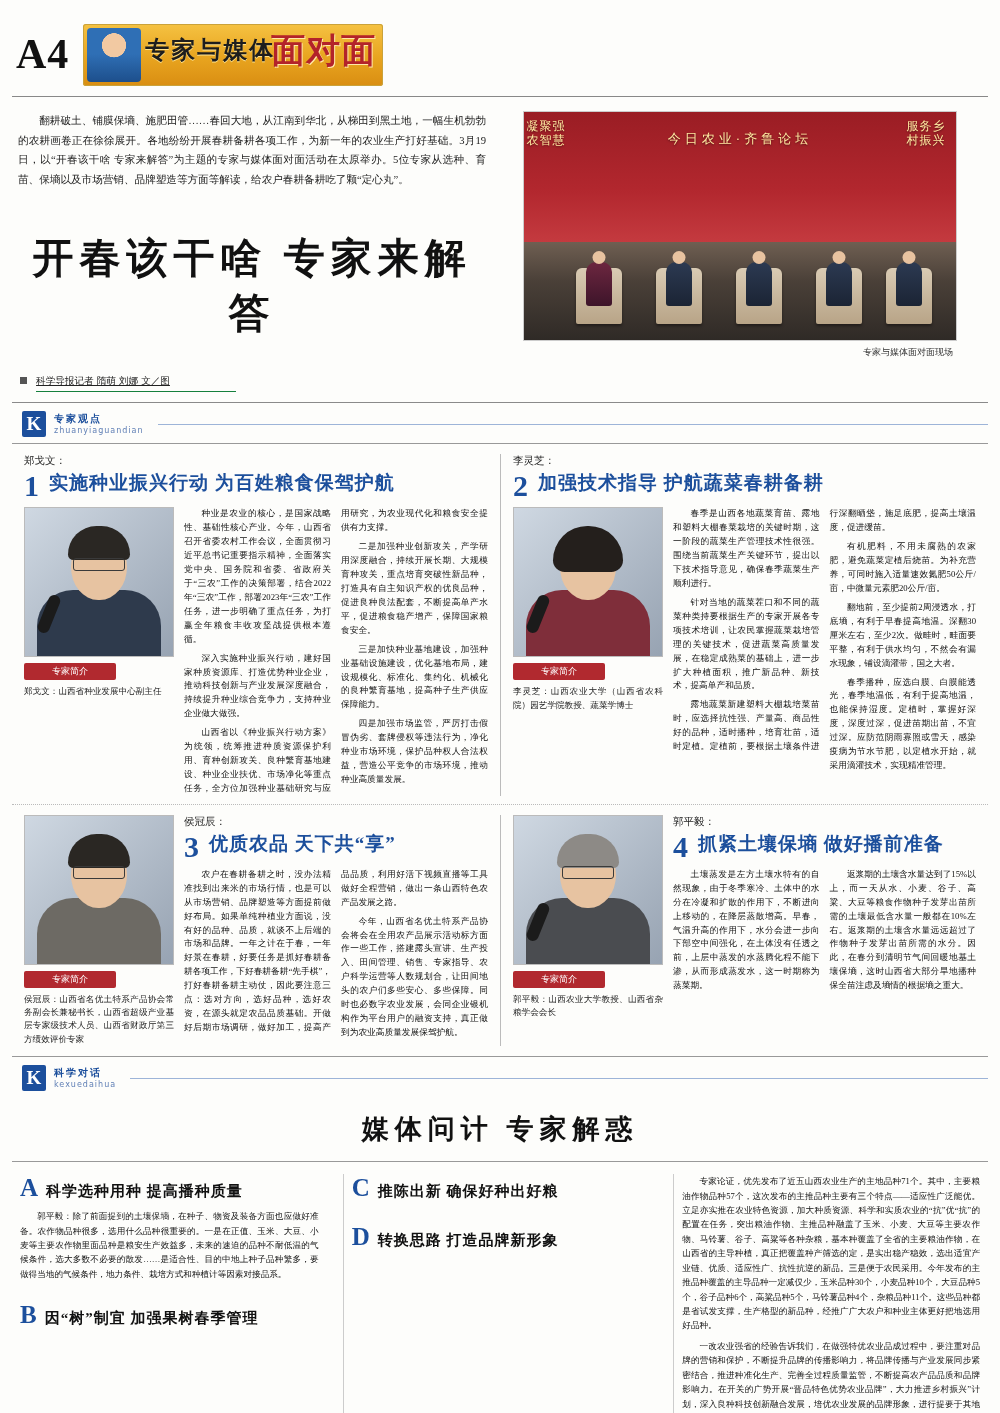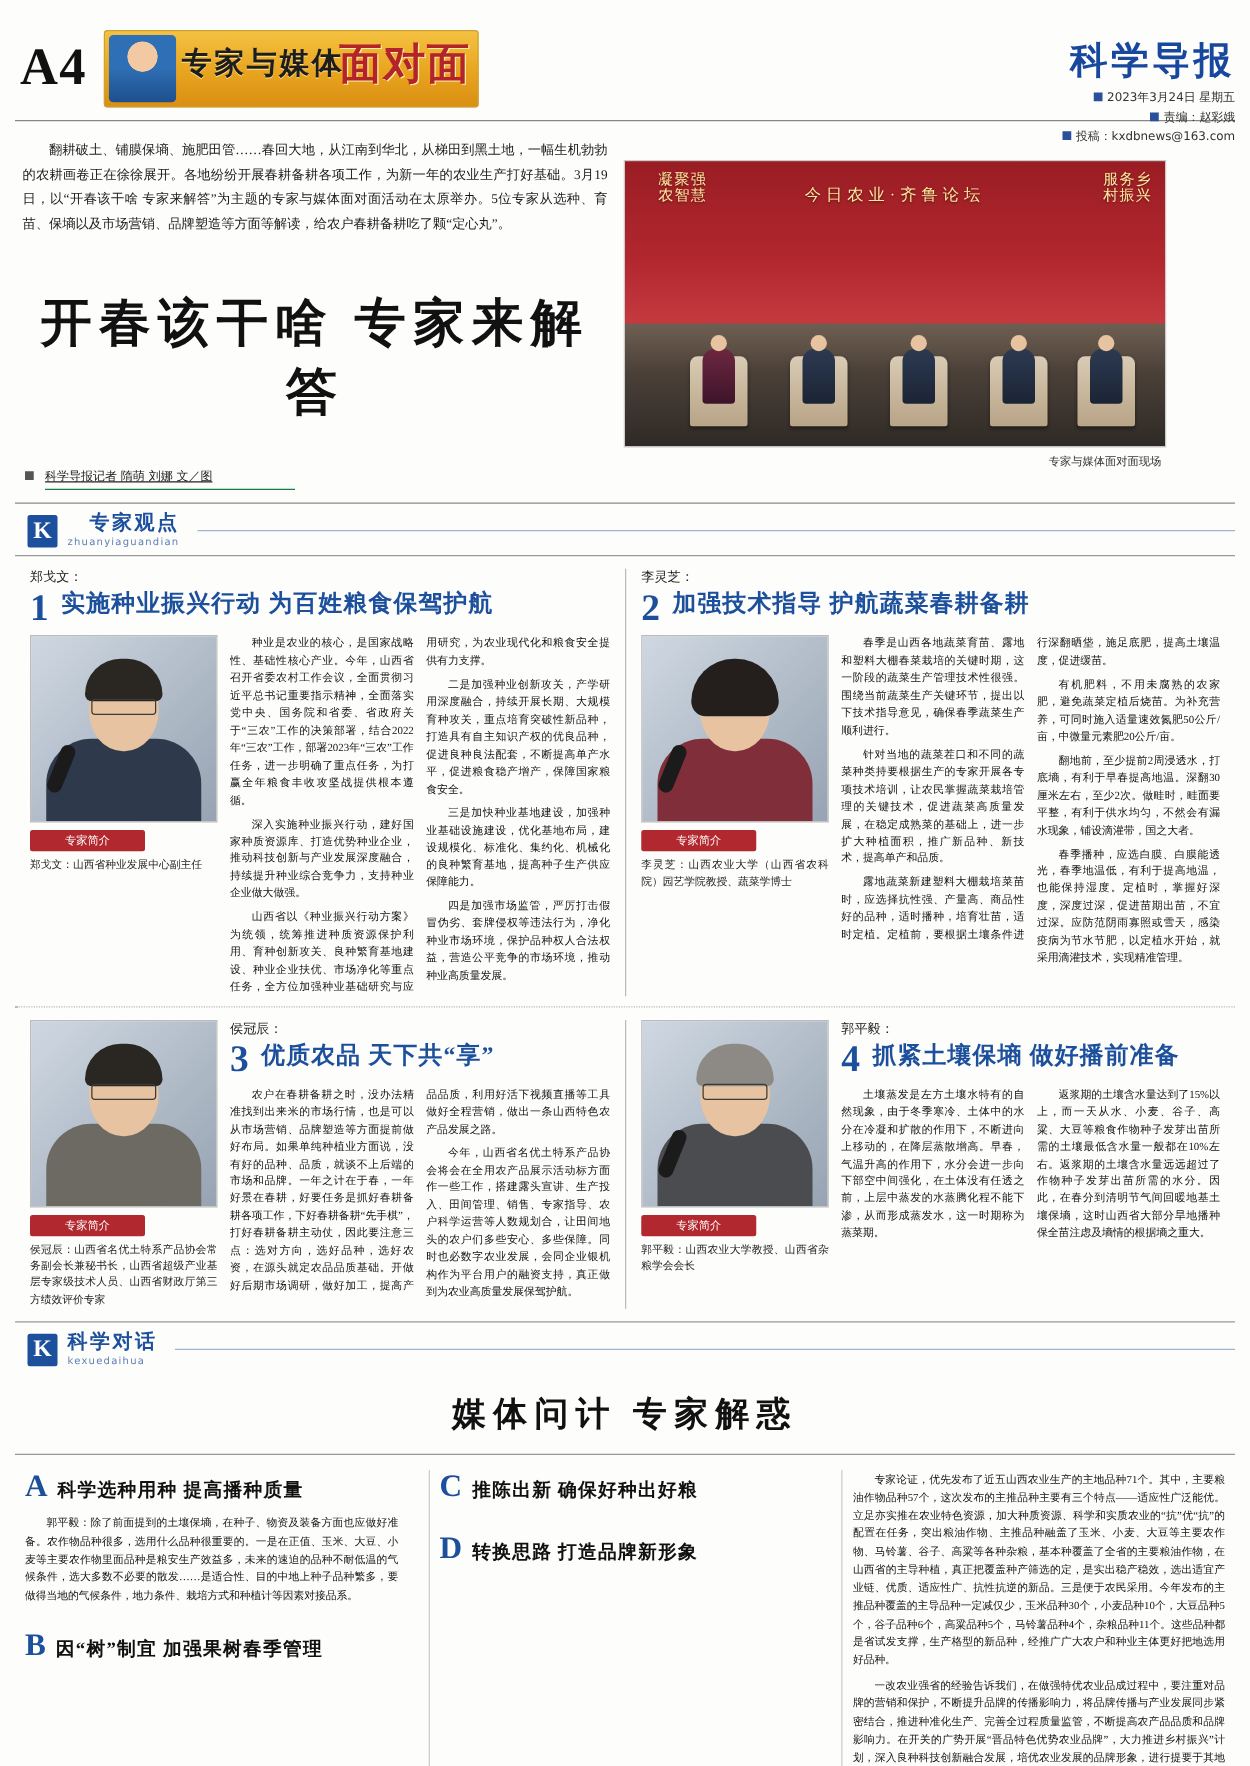--- a/index.html
+++ b/index.html
@@ -50,21 +50,21 @@
     font-family:"Liberation Serif","DejaVu Serif",serif;
     font-size:30px; font-weight:bold; color:#17489e; letter-spacing:3px;
   }
   .head-meta { font-size:9.5px; color:#333; line-height:1.65; margin-top:2px; }
   .head-meta div { white-space:nowrap; }
   .head-meta .sq { display:inline-block; width:7px; height:7px; background:#2a4f9b; margin-right:4px; }
 
   .rule-top { border-top:1px solid #888; margin:4px 0 0; }
 
   
-  .hero { display:flex; gap:7px; padding-top:14px;align-items:center; }
+  .hero { display:flex; gap:31px; padding-top:14px; }
   .hero-left { width:480px; }
   .lede {
     font-family:"Liberation Serif","DejaVu Serif",serif;
     font-size:10.6px; line-height:1.85; text-align:justify; text-indent:2em;
     color:#1a1a1a; padding:0 6px;
   }
   .headline {
     font-family:"Liberation Serif","DejaVu Serif",serif;
     font-size:41px; font-weight:bold; letter-spacing:6px;
     text-align:center; margin:42px 0 34px; color:#111;
@@ -85,21 +85,21 @@
   .photo .banner-txt {
     position:absolute; top:18px; left:0; width:100%; text-align:center;
     color:#ffe9a0; font-family:"Liberation Serif",serif; font-size:13px; letter-spacing:4px;
     text-shadow:0 1px 2px rgba(0,0,0,.5);
   }
   .photo .side-col {
     position:absolute; top:8px; width:44px; height:120px; color:#ffe9a0;
     font-family:"Liberation Serif",serif; font-size:12px; line-height:1.15; text-align:center;
     letter-spacing:1px; text-shadow:0 1px 2px rgba(0,0,0,.45);
   }
-  .photo .side-col.l { left:24px; }
+  .photo .side-col.l { left:0; }
   .photo .side-col.r { right:8px; }
   .photo .floor {
     position:absolute; left:0; bottom:0; width:100%; height:43%;
     background:linear-gradient(180deg,#6f5f52 0%, #4a4038 40%, #2f2a26 100%);
   }
   .photo .seat {
     position:absolute; bottom:16px; width:46px; height:56px; border-radius:6px 6px 2px 2px;
     background:linear-gradient(180deg,#d9cbb4 0%, #b8a487 100%);
     box-shadow:0 2px 3px rgba(0,0,0,.4);
   }
@@ -115,22 +115,22 @@
 
   
   .sec-rule { border-top:1px solid #8a8a8a; margin-top:10px; }
   .sec-head { display:flex; align-items:center; gap:8px; padding:8px 0 6px 10px; }
   .k-badge {
     width:24px; height:26px; background:#1c4f9c; color:#fff;
     font-family:"Liberation Serif",serif; font-weight:bold; font-size:19px;
     display:flex; align-items:center; justify-content:center; border-radius:2px;
   }
   .sec-title-zh {
-    font-family:"Liberation Serif",serif; font-size:16px; font-weight:bold;
-    color:#1c4f9c; letter-spacing:2px; line-height:1;text-align:right;
+    font-family:"Liberation Serif",serif; font-size:10px; font-weight:bold;
+    color:#1c4f9c; letter-spacing:2px; line-height:1;
   }
   .sec-title-py { font-size:8px; color:#5f7fb5; letter-spacing:1px; margin-top:2px; }
   .sec-line { flex:1; height:1px; background:#9db4d8; margin-left:6px; }
 
   
   .experts { border-top:1px solid #999; border-bottom:1px solid #999; padding:10px 0; }
   .erow { display:flex; }
   .erow + .erow { margin-top:8px; border-top:1px dotted #bbb; padding-top:10px; }
   .ecell { width:50%; padding:0 12px; }
   .ecell + .ecell { border-left:1px solid #bbb; }
@@ -201,28 +201,20 @@
 <body>
 
 <div class="page">
 
   <div class="masthead">
     <div class="pagenum">A4</div>
     <div class="banner">
       <div class="b-person"></div>
       <div class="b-text1">专家与媒体</div>
       <div class="b-text2">面对面</div>
-    </div>
-    <div class="head-right">
-      <div class="paper-name">科学导报</div>
-      <div class="head-meta">
-        <div><span class="sq"></span><span>2023年3月24日 星期五</span></div>
-        <div><span class="sq"></span><span>责编：赵彩娥</span></div>
-        <div><span class="sq"></span><span>投稿：kxdbnews@163.com</span></div>
-      </div>
     </div>
   </div>
   <div class="rule-top"></div>
 
   <div class="hero">
     <div class="hero-left">
       <div class="lede">翻耕破土、铺膜保墒、施肥田管……春回大地，从江南到华北，从梯田到黑土地，一幅生机勃勃的农耕画卷正在徐徐展开。各地纷纷开展春耕备耕各项工作，为新一年的农业生产打好基础。3月19日，以“开春该干啥 专家来解答”为主题的专家与媒体面对面活动在太原举办。5位专家从选种、育苗、保墒以及市场营销、品牌塑造等方面等解读，给农户春耕备耕吃了颗“定心丸”。</div>
       <div class="headline">开春该干啥  专家来解答</div>
       <div class="byline">
         <span class="mark"></span>

